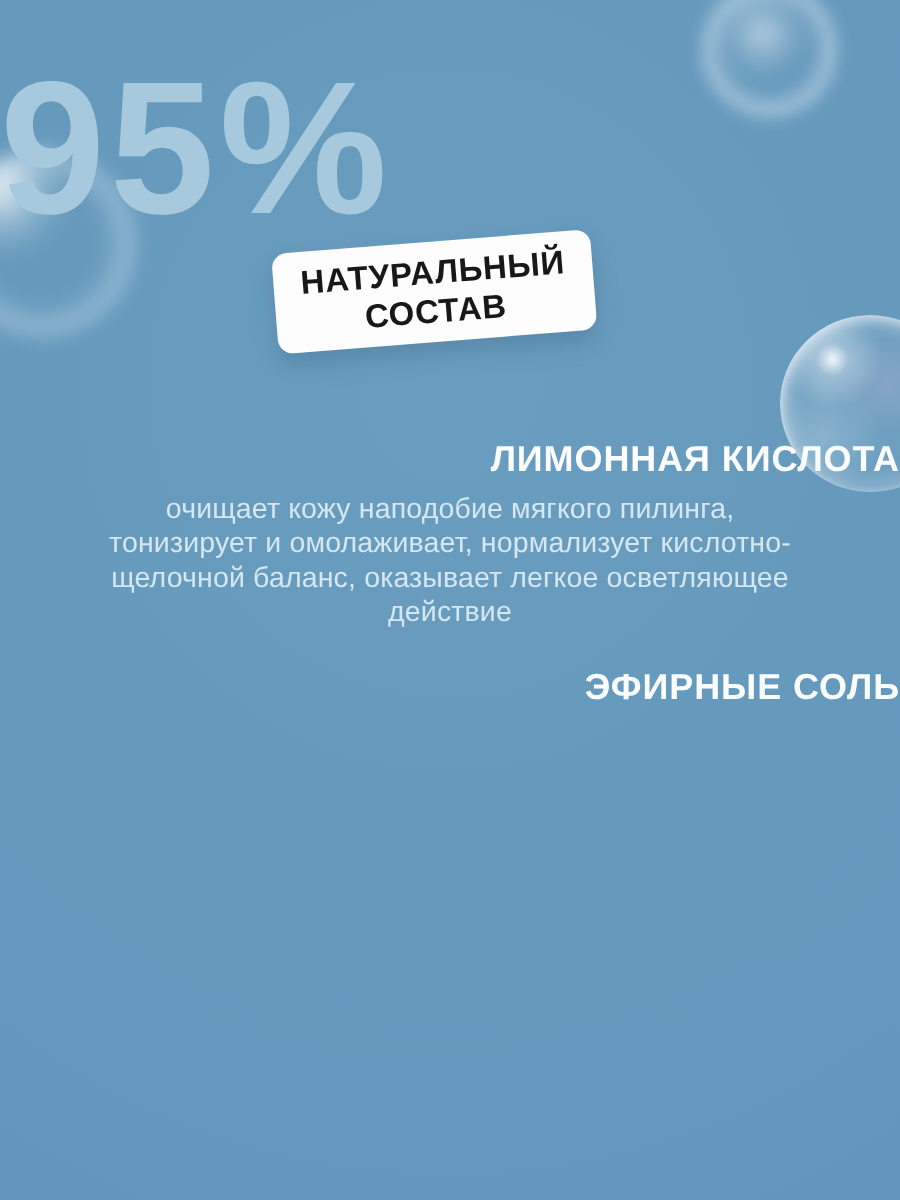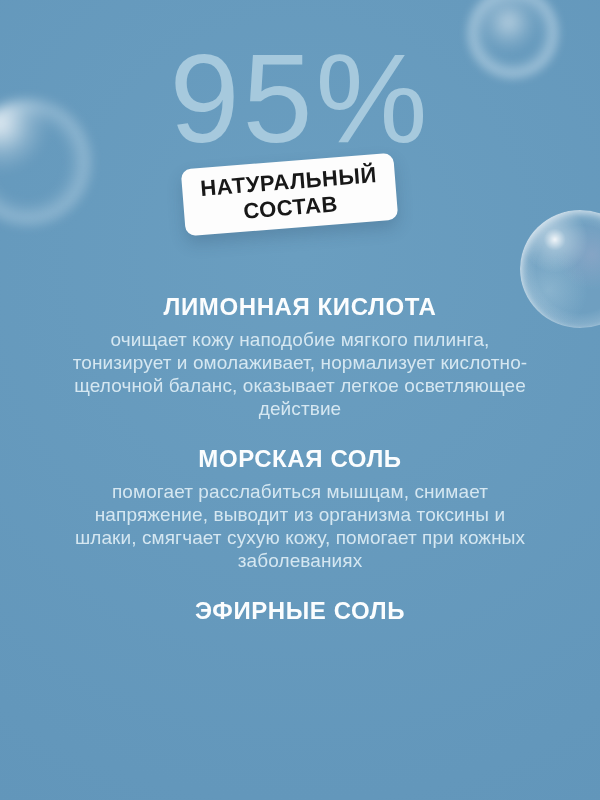--- a/index.html
+++ b/index.html
@@ -35,23 +35,22 @@
       radial-gradient(circle at 60% 38%, rgba(226,186,216,0.20) 0%, rgba(226,186,216,0) 34%),
       radial-gradient(circle at 24% 68%, rgba(205,228,238,0.28) 0%, rgba(205,228,238,0) 32%),
       radial-gradient(circle at 50% 50%, rgba(255,255,255,0.06) 0%, rgba(255,255,255,0.06) 52%, rgba(244,248,252,0.24) 68%, rgba(250,251,253,0.65) 82%, rgba(255,255,255,0.95) 90%, rgba(206,226,239,0.45) 96%, rgba(255,255,255,0.10) 100%);
     box-shadow: inset 2px 3px 7px rgba(255,255,255,0.55);
   }
 
   
   .watermark {
     position: absolute;
     top: 36px; left: 0; width: 100%;
-    text-align: center;
     font-size: 126px;
-    font-weight: 400;
+    font-weight: 700;
     letter-spacing: 3px;
     line-height: 1;
     color: #A6C9DD;
   }
   .badge {
     position: absolute;
     left: 183px; top: 161px;
     width: 213px; height: 67px;
     background: #FDFDFD;
     border-radius: 10px;
@@ -74,21 +73,21 @@
   
   .sections {
     position: absolute;
     top: 293px; left: 0; width: 100%;
     display: flex;
     flex-direction: column;
     gap: 25px;
   }
   .section-title {
     margin: 0 0 7px 0;
-    text-align: center;
+    text-align: right;
     font-size: 24px;
     font-weight: 700;
     letter-spacing: 0.6px;
     color: #FBFDFE;
   }
   .section-desc {
     margin: 0 auto;
     max-width: 455px;
     text-align: center;
     font-size: 19px;
@@ -113,23 +112,19 @@
     <span class="badge-line">СОСТАВ</span>
   </div>
 
   <div class="sections">
 
     <div class="section">
       <h2 class="section-title">ЛИМОННАЯ КИСЛОТА</h2>
       <p class="section-desc">очищает кожу наподобие мягкого пилинга, тонизирует и омолаживает, нормализует кислотно-щелочной баланс, оказывает легкое осветляющее действие</p>
     </div>
 
-    <div class="section">
-      <h2 class="section-title">МОРСКАЯ СОЛЬ</h2>
-      <p class="section-desc">помогает расслабиться мышцам, снимает напряжение, выводит из организма токсины и шлаки, смягчает сухую кожу, помогает при кожных заболеваниях</p>
-    </div>
 
     <div class="section">
       <h2 class="section-title">ЭФИРНЫЕ СОЛЬ</h2>
     </div>
 
   </div>
 </div>
 
 </body></html>

